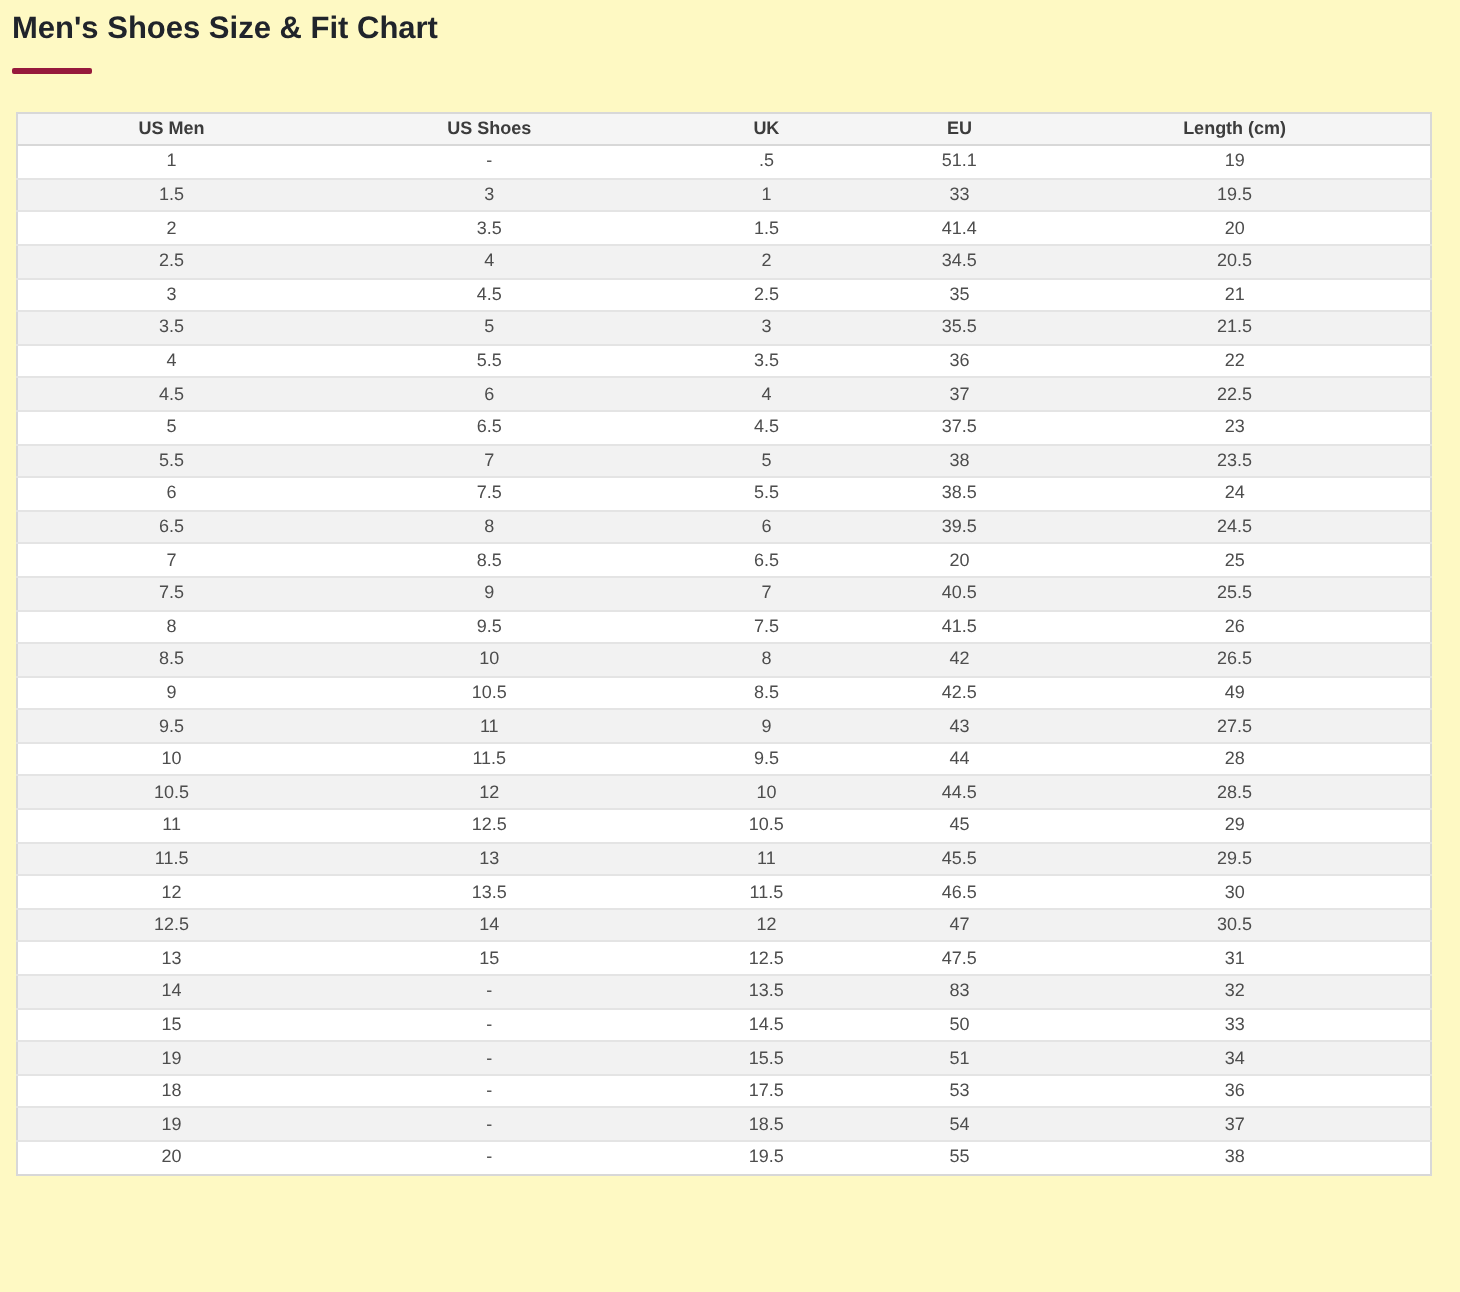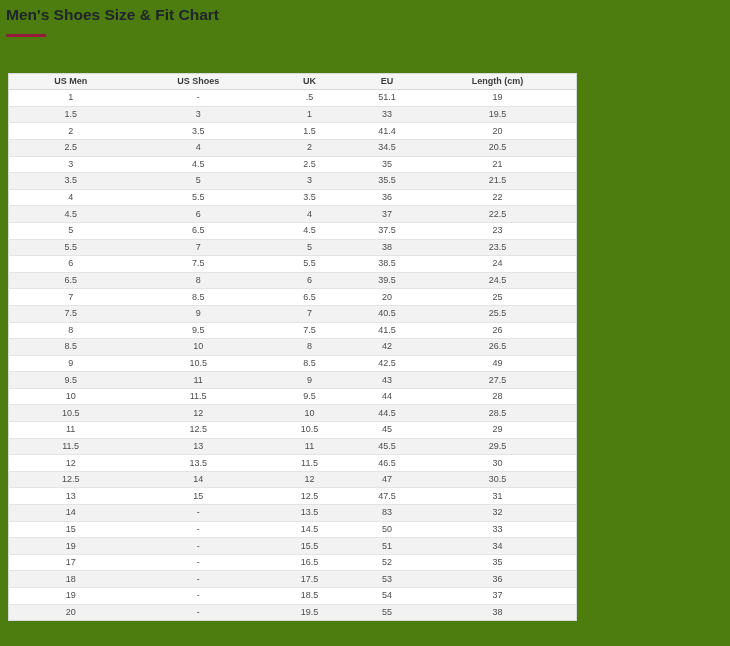--- a/index.html
+++ b/index.html
@@ -5,43 +5,43 @@
   * { box-sizing: border-box; }
   html, body {
     margin: 0;
     padding: 0;
     background: #ffffff;
     font-family: "Liberation Sans", sans-serif;
   }
   .page {
     width: 730px;
     height: 646px;
-    background: #4d7c0f;
+    background: #fef9c3;
     padding: 6px 6px 0 6px;
     overflow: hidden;
   }
   .page-title {
     margin: 0;
     font-size: 15.5px;
     font-weight: bold;
     color: #20242b;
     line-height: 1.2;
   }
   .title-underline {
     width: 40px;
     height: 3px;
     background: #961a3c;
     margin: 9px 0 0 0;
     border-radius: 1px;
   }
   table.size-chart {
     border-collapse: collapse;
     table-layout: fixed;
-    width: 569px;
-    margin: 36px 0 0 2px;
+    width: 708px;
+    margin: 19px 0 0 2px;
     border: 1px solid #d8d8d8;
     padding-left: 28px;
   }
   col.c1 { width: 21.8%; }
   col.c2 { width: 23.2%; }
   col.c3 { width: 16.0%; }
   col.c4 { width: 11.3%; }
   col.c5 { width: 27.7%; }
   th, td {
     font-size: 9px;
@@ -281,27 +281,20 @@
           <td>33</td>
         </tr>
         <tr>
           <td>19</td>
           <td>-</td>
           <td>15.5</td>
           <td>51</td>
           <td>34</td>
         </tr>
         <tr>
-          <td>17</td>
-          <td>-</td>
-          <td>16.5</td>
-          <td>52</td>
-          <td>35</td>
-        </tr>
-        <tr>
           <td>18</td>
           <td>-</td>
           <td>17.5</td>
           <td>53</td>
           <td>36</td>
         </tr>
         <tr>
           <td>19</td>
           <td>-</td>
           <td>18.5</td>

